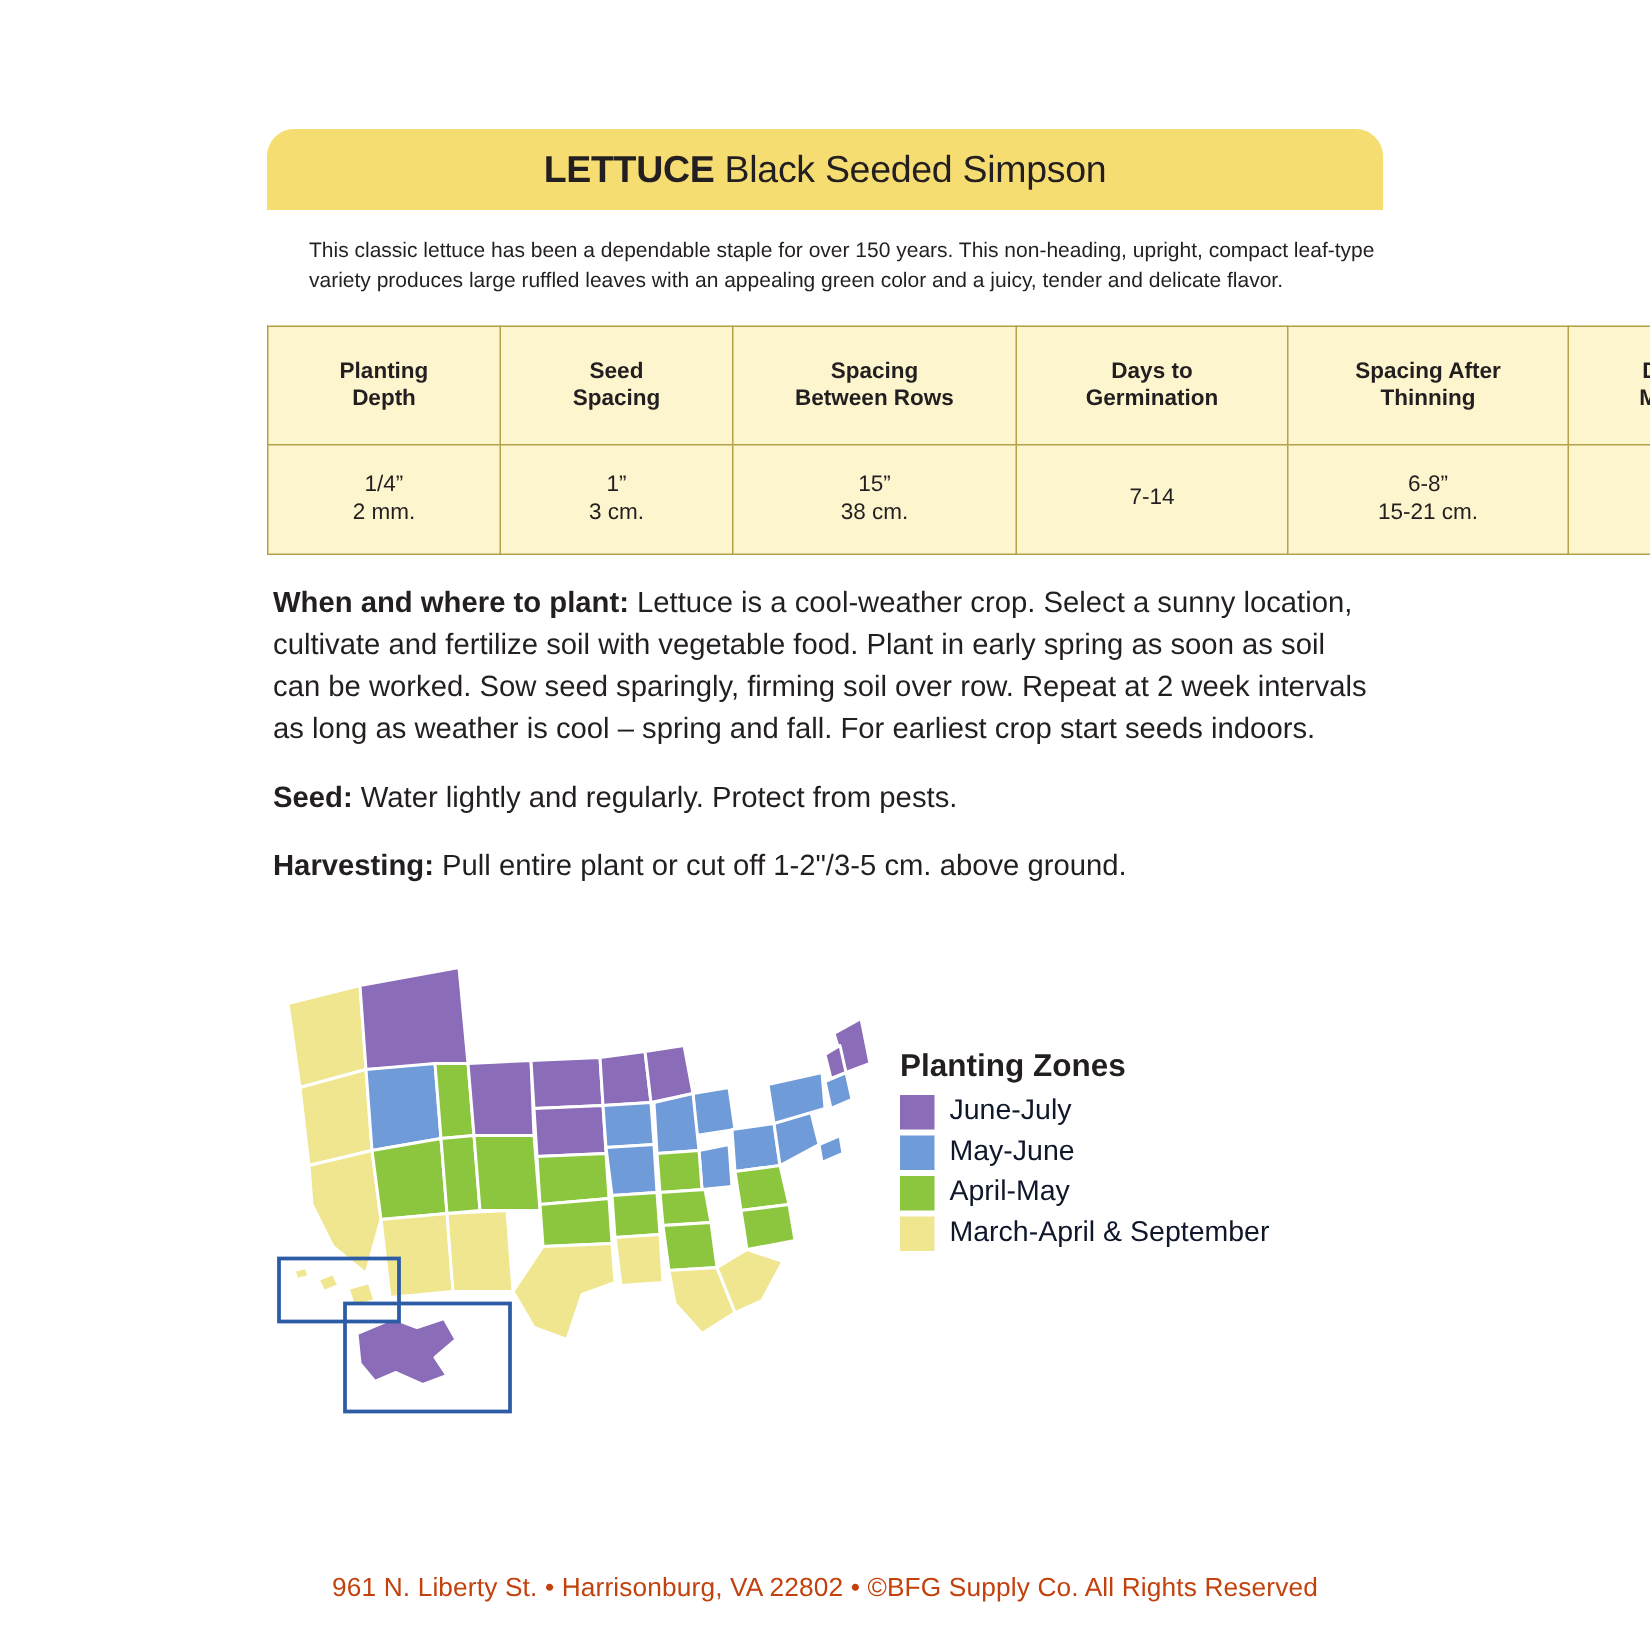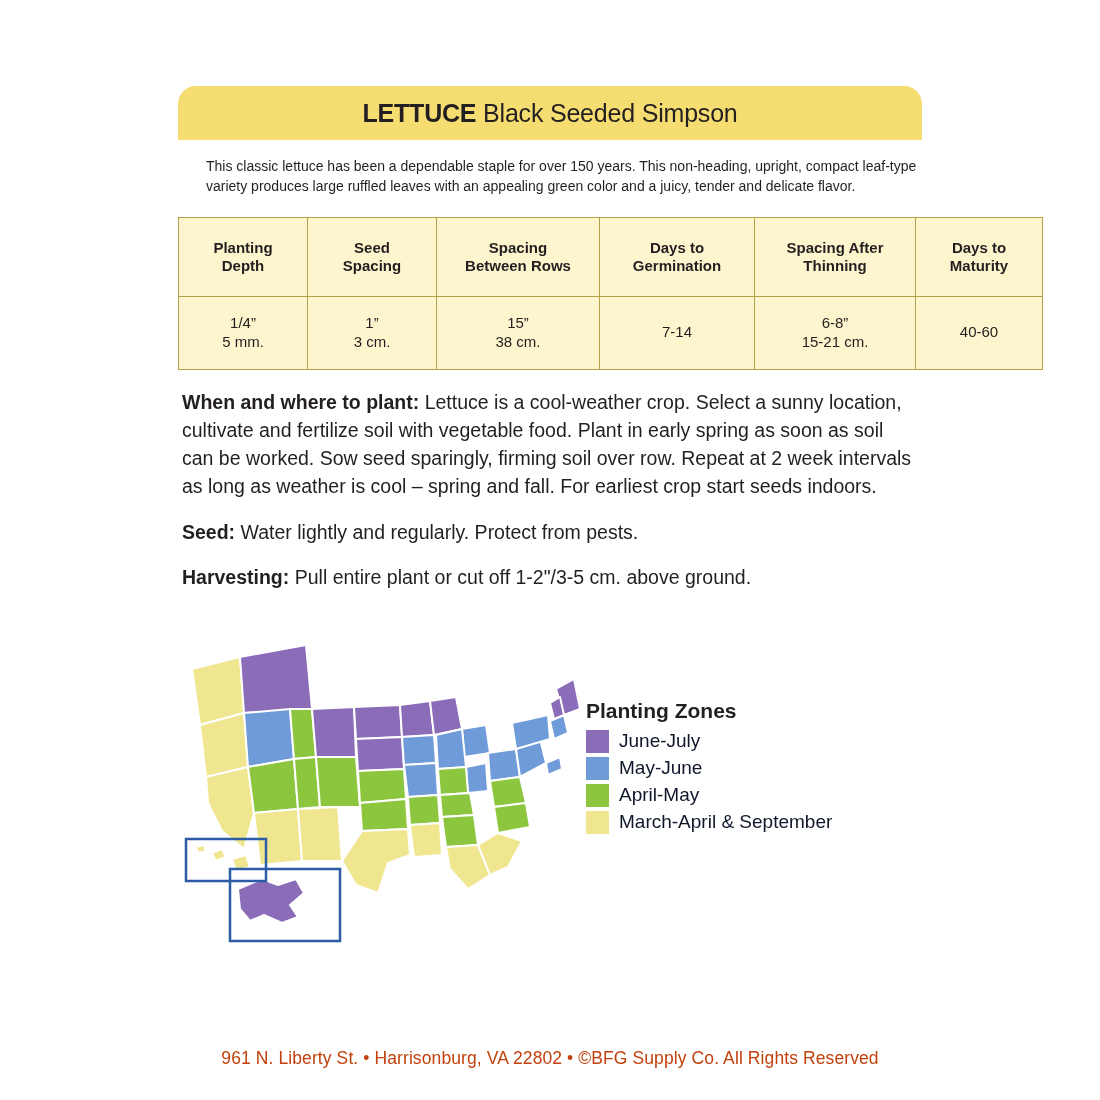--- a/index.html
+++ b/index.html
@@ -63,21 +63,21 @@
   }
   .spec-table th, .spec-table td {
     border: 1.5px solid #b3a14a;
     text-align: center;
     vertical-align: middle;
   }
   .spec-table th {
     font-size: 15px;
     font-weight: bold;
     line-height: 1.2;
-    padding: 12px 8px 12px;
+    padding: 12px 21px 12px;
     height: 54px;
   }
   .spec-table td {
     font-size: 15px;
     font-weight: normal;
     line-height: 1.25;
     padding: 12px 4px;
     height: 48px;
   }
   .spec-table .col1 { width: 112px; }
@@ -103,21 +103,21 @@
     margin-top: 26px;
     height: 330px;
   }
   .map-svg {
     position: absolute;
     left: 0;
     top: 0;
   }
   .legend {
     position: absolute;
-    left: 408px;
+    left: 422px;
     top: 82px;
     width: 320px;
   }
   .legend-title {
     font-size: 21px;
     font-weight: bold;
     margin-bottom: 7px;
     color: #231f20;
   }
   .legend-row {
@@ -187,21 +187,21 @@
         <th class="col6">
           <div>Days to</div>
           <div>Maturity</div>
         </th>
       </tr>
     </thead>
     <tbody>
       <tr>
         <td>
           <div>1/4”</div>
-          <div>5 mm.</div>
+          <div>2 mm.</div>
         </td>
         <td>
           <div>1”</div>
           <div>3 cm.</div>
         </td>
         <td>
           <div>15”</div>
           <div>38 cm.</div>
         </td>
         <td>

